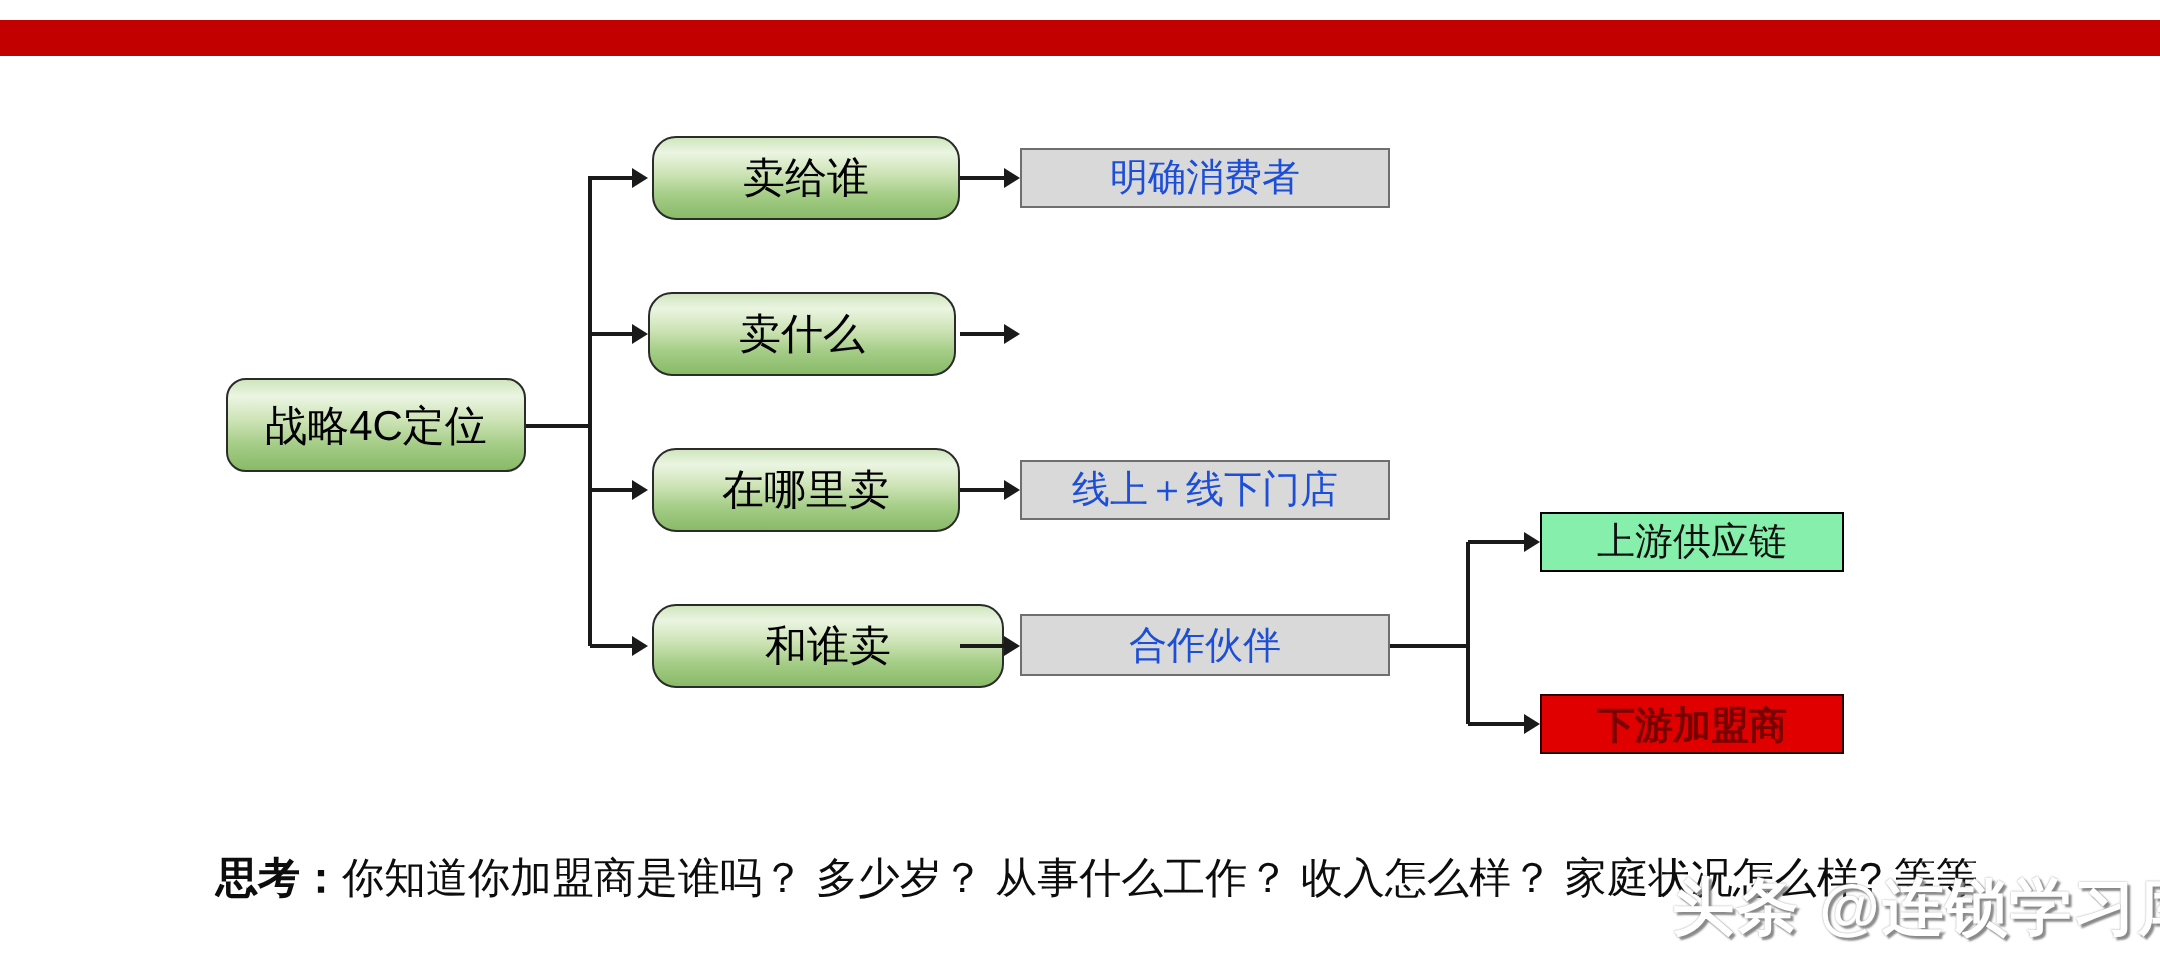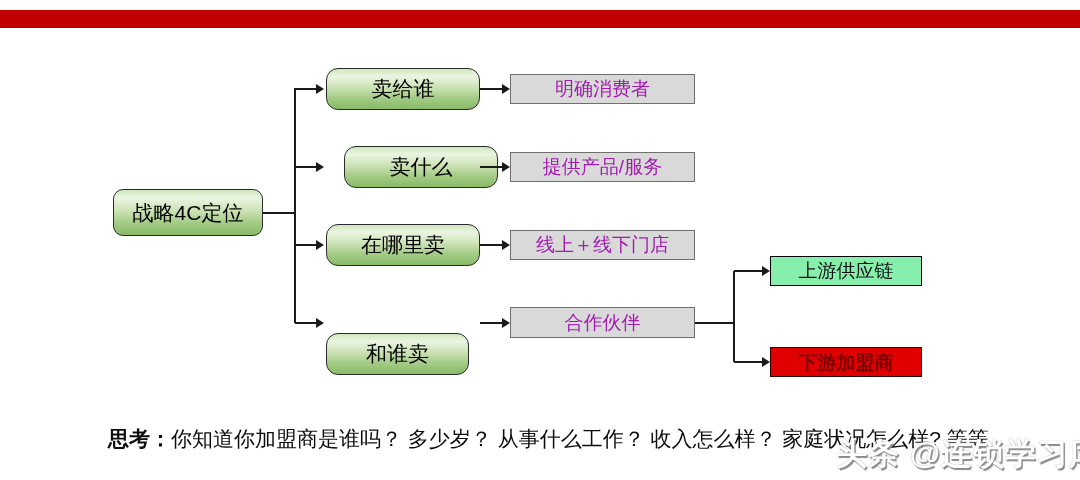--- a/index.html
+++ b/index.html
@@ -9,24 +9,24 @@
   }
   .topbar{position:absolute;left:0;top:10px;width:1080px;height:18px;background:#c20000;}
   
   .node{position:absolute;display:flex;align-items:center;justify-content:center;box-sizing:border-box;}
   .green{
     background:linear-gradient(180deg,#cfe6bc 0%,#ebf5e2 18%,#cde3b6 45%,#a4cc86 72%,#88ba68 100%);
     border:1.6px solid #2b2b2b;border-radius:12px;font-size:21px;color:#000;
   }
   .root{left:113px;top:189px;width:150px;height:47px;border-radius:10px;font-size:21px;}
   .g1{left:326px;top:68px;width:154px;height:42px;}
-  .g2{left:344px;top:146px;width:154px;height:42px;text-align:center;}
+  .g2{left:324px;top:146px;width:154px;height:42px;text-align:center;}
   .g3{left:326px;top:224px;width:154px;height:42px;}
-  .g4{left:326px;top:302px;width:143px;height:42px;margin-top:31px;}
-  .gray{background:#d9d9d9;border:1.5px solid #6f6f6f;font-size:19px;color:#a21caf;}
+  .g4{left:326px;top:302px;width:176px;height:42px;}
+  .gray{background:#d9d9d9;border:1.5px solid #6f6f6f;font-size:19px;color:#1d4ed8;}
   .a1{left:510px;top:74px;width:185px;height:30px;}
   .a2{left:510px;top:152px;width:185px;height:30px;}
   .a3{left:510px;top:230px;width:185px;height:30px;}
   .a4{left:510px;top:307px;width:185px;height:31px;}
   .plainbox{left:770px;top:256px;width:152px;height:30px;background:#86efac;border:1.6px solid #000;font-size:19px;}
   .redbox{left:770px;top:347px;width:152px;height:30px;background:#e00000;border:1.5px solid #2b0000;font-size:19px;color:#7a0000;font-weight:bold;align-items:flex-end;}
   
   .hline{position:absolute;height:1.6px;background:#1a1a1a;}
   .vline{position:absolute;width:1.6px;background:#1a1a1a;}
   .arrow{position:absolute;width:0;height:0;border-top:5px solid transparent;border-bottom:5px solid transparent;border-left:8px solid #1a1a1a;}
@@ -80,23 +80,20 @@
   <div class="hline" style="left:480px;top:166px;width:23px;"></div>
   <div class="arrow" style="left:502px;top:162px;"></div>
   <div class="hline" style="left:480px;top:244px;width:23px;"></div>
   <div class="arrow" style="left:502px;top:240px;"></div>
   <div class="hline" style="left:480px;top:322px;width:23px;"></div>
   <div class="arrow" style="left:502px;top:318px;"></div>
 
   <div class="node gray a1">
     <span>明确消费者</span>
   </div>
-  <div class="node gray a2">
-    <span>提供产品/服务</span>
-  </div>
   <div class="node gray a3">
     <span>线上＋线下门店</span>
   </div>
   <div class="node gray a4">
     <span>合作伙伴</span>
   </div>
 
   <div class="hline" style="left:695px;top:322px;width:39px;"></div>
   <div class="vline" style="left:733px;top:271px;height:91px;"></div>
   <div class="hline" style="left:734px;top:270px;width:29px;"></div>

